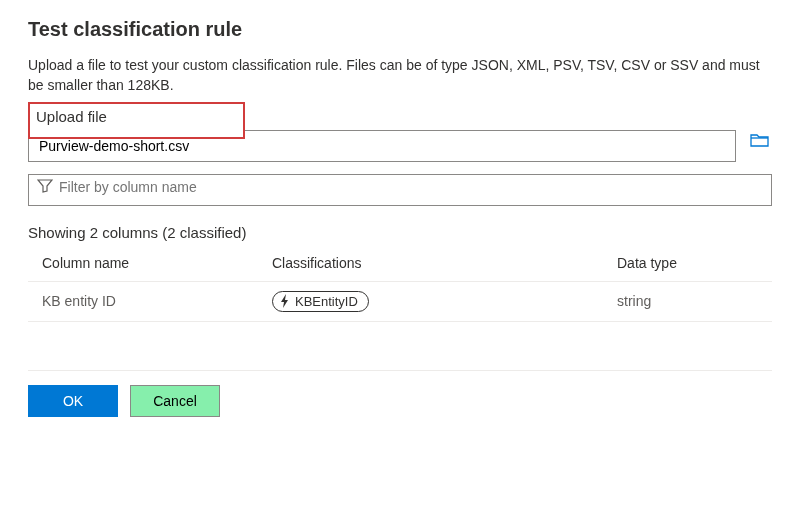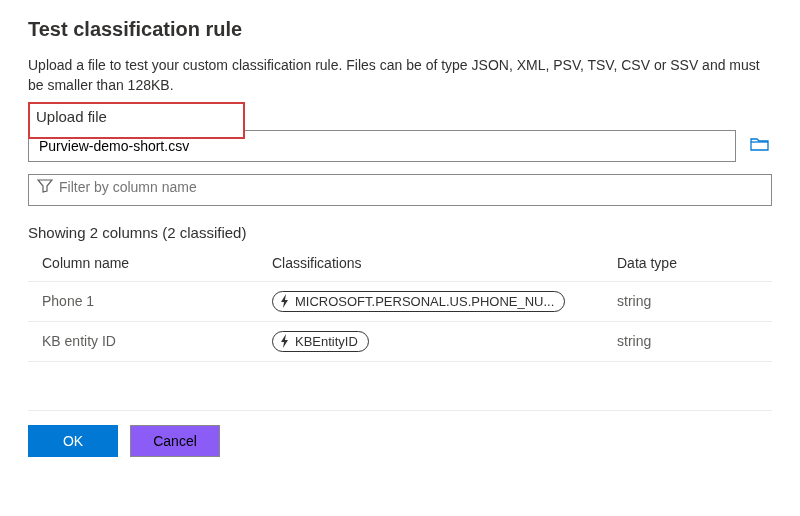--- a/index.html
+++ b/index.html
@@ -32,21 +32,21 @@
       background: #fff;
     }
     .upload-label {
       font-size: 15px;
       font-weight: 400;
       margin-bottom: 4px;
       display: block;
     }
     .upload-row {
       display: flex;
-      align-items: center;
+      align-items: flex-start;
       gap: 12px;
       margin-bottom: 12px;
     }
     .upload-input {
       flex: 1;
       border: 1px solid #8a8886;
       padding: 5px 10px;
       font-size: 14px;
       font-family: inherit;
       height: 32px;
@@ -124,21 +124,21 @@
       display: flex;
       gap: 12px;
     }
     .btn {
       min-width: 90px;
       height: 32px;
       font-size: 14px;
       font-family: inherit;
       cursor: pointer;
       border: 1px solid #8a8886;
-      background: #8b5cf6;
+      background: #86efac;
     }
     .btn-primary {
       background: #0078d4;
       border-color: #0078d4;
       color: #fff;
     }
     .table-wrap { position: relative; }
   </style>
 </head>
 <body>
@@ -172,32 +172,20 @@
 <div class="table-wrap">
 <table>
   <thead>
     <tr>
       <th class="col-name">Column name</th>
       <th class="col-class">Classifications</th>
       <th class="col-type">Data type</th>
     </tr>
   </thead>
   <tbody>
-    <tr>
-      <td>Phone 1</td>
-      <td>
-        <span class="pill">
-          <svg class="bolt" width="12" height="14" viewBox="0 0 12 14" fill="#323130">
-                <path d="M7 0 L2 8 h3 l-1 6 5-8 H6 Z"></path>
-              </svg>
-          <span>MICROSOFT.PERSONAL.US.PHONE_NU...</span>
-        </span>
-      </td>
-      <td>string</td>
-    </tr>
     <tr>
       <td>KB entity ID</td>
       <td>
         <span class="pill">
           <svg class="bolt" width="12" height="14" viewBox="0 0 12 14" fill="#323130">
                 <path d="M7 0 L2 8 h3 l-1 6 5-8 H6 Z"></path>
               </svg>
           <span>KBEntityID</span>
         </span>
       </td>

